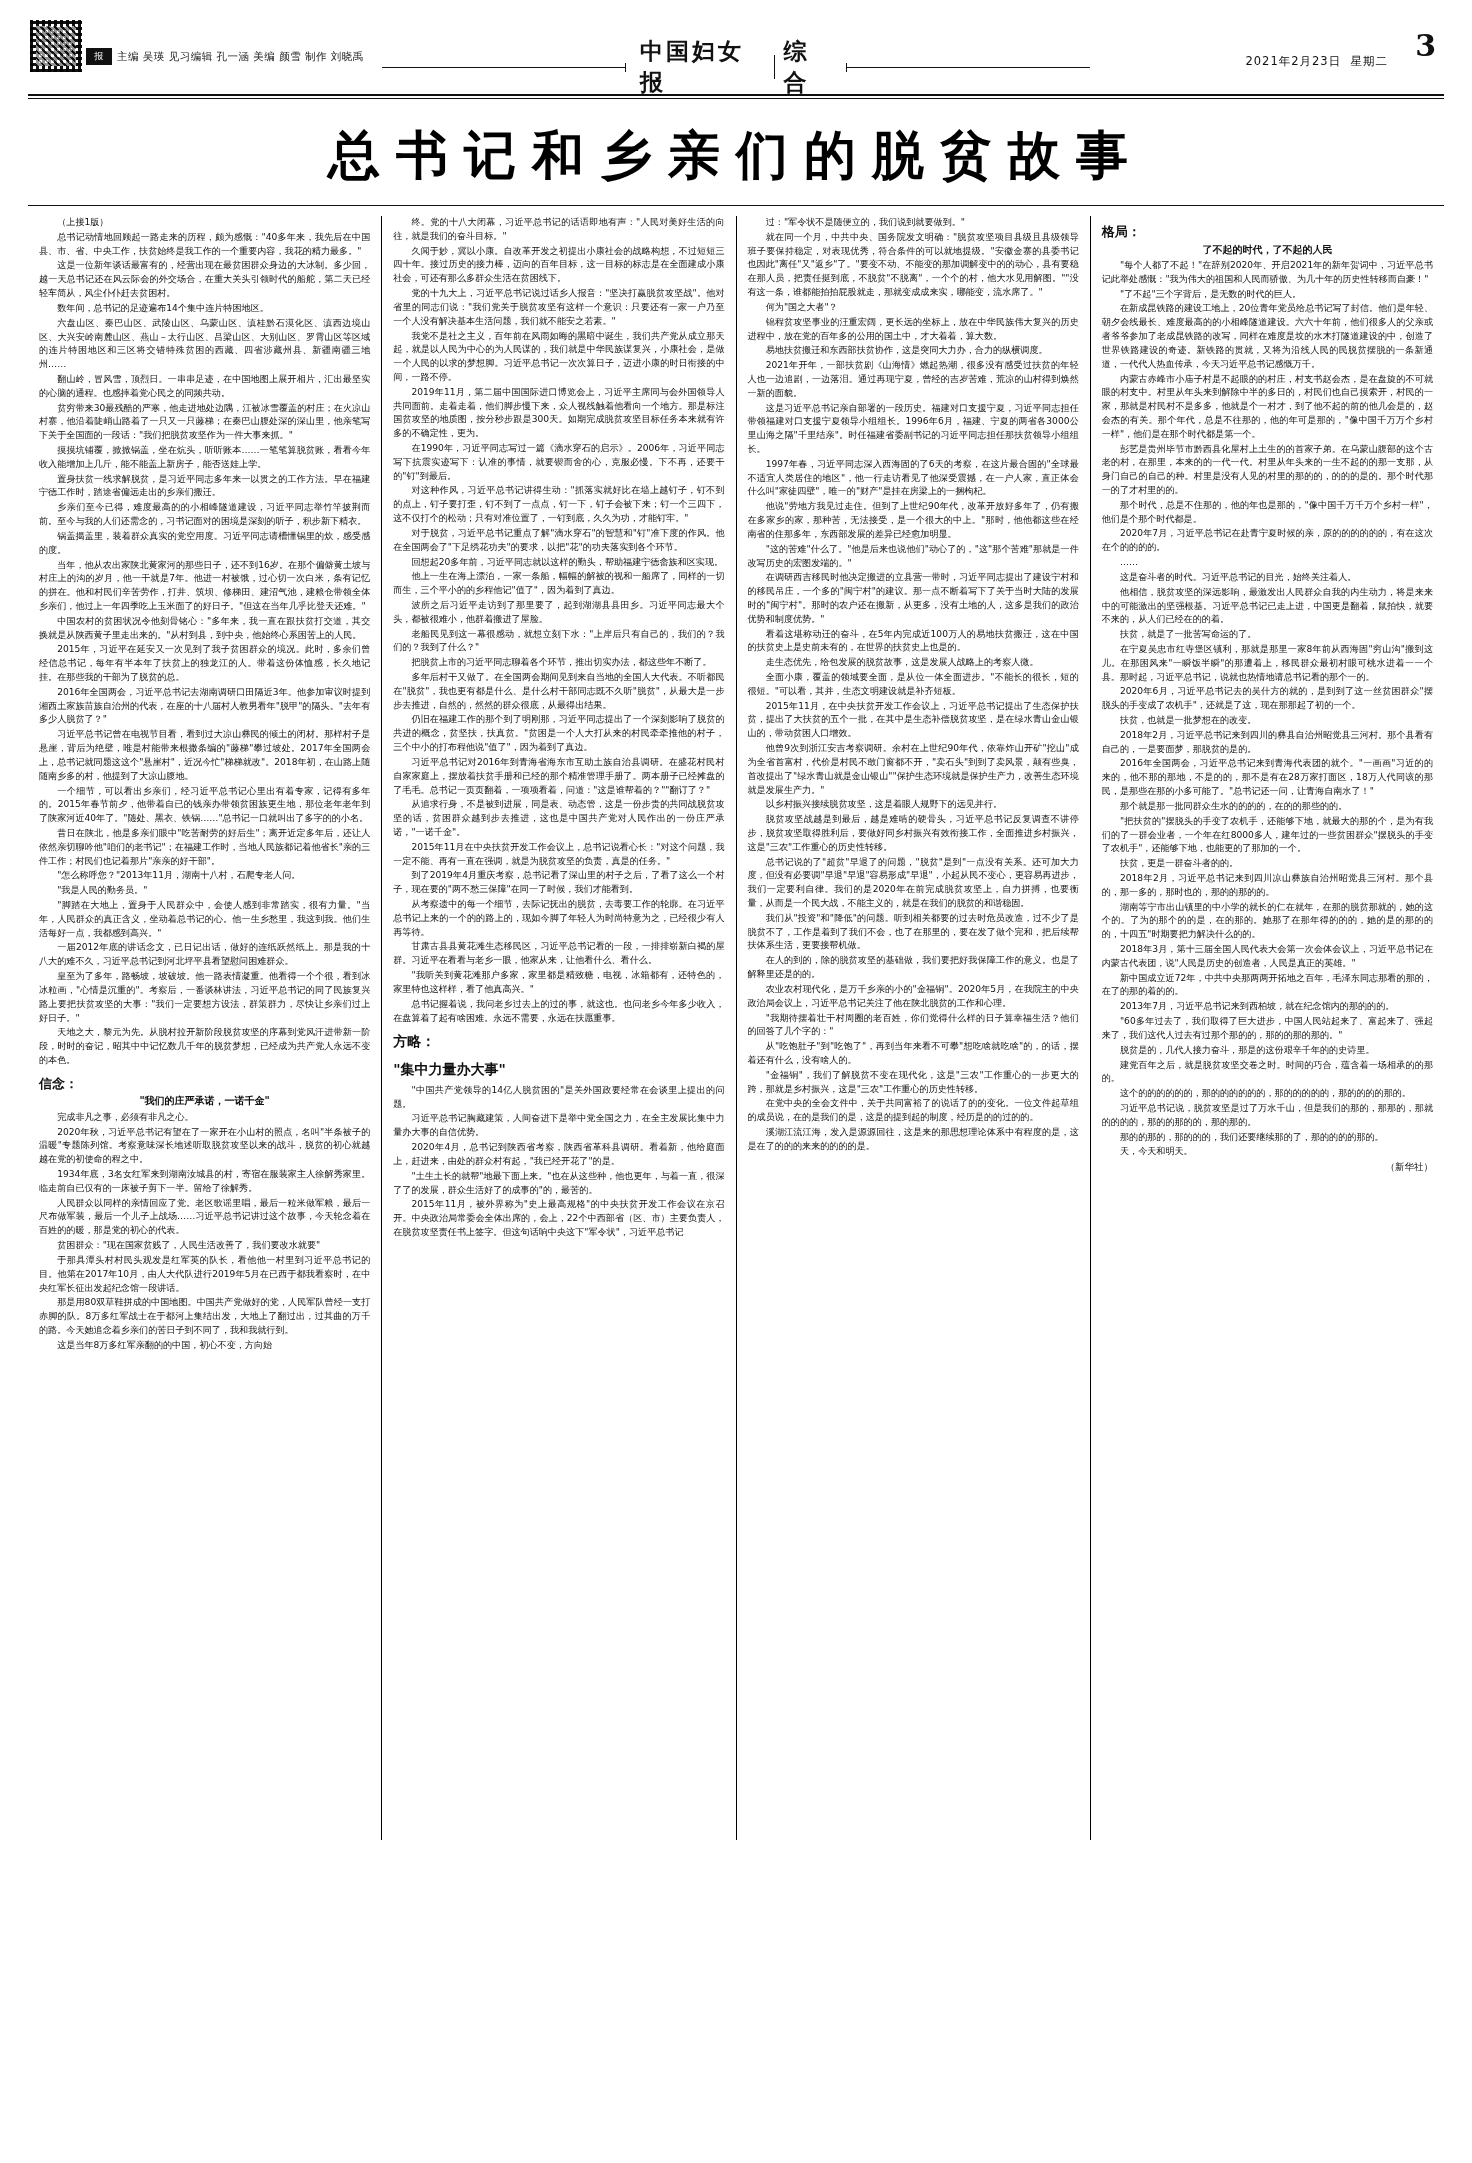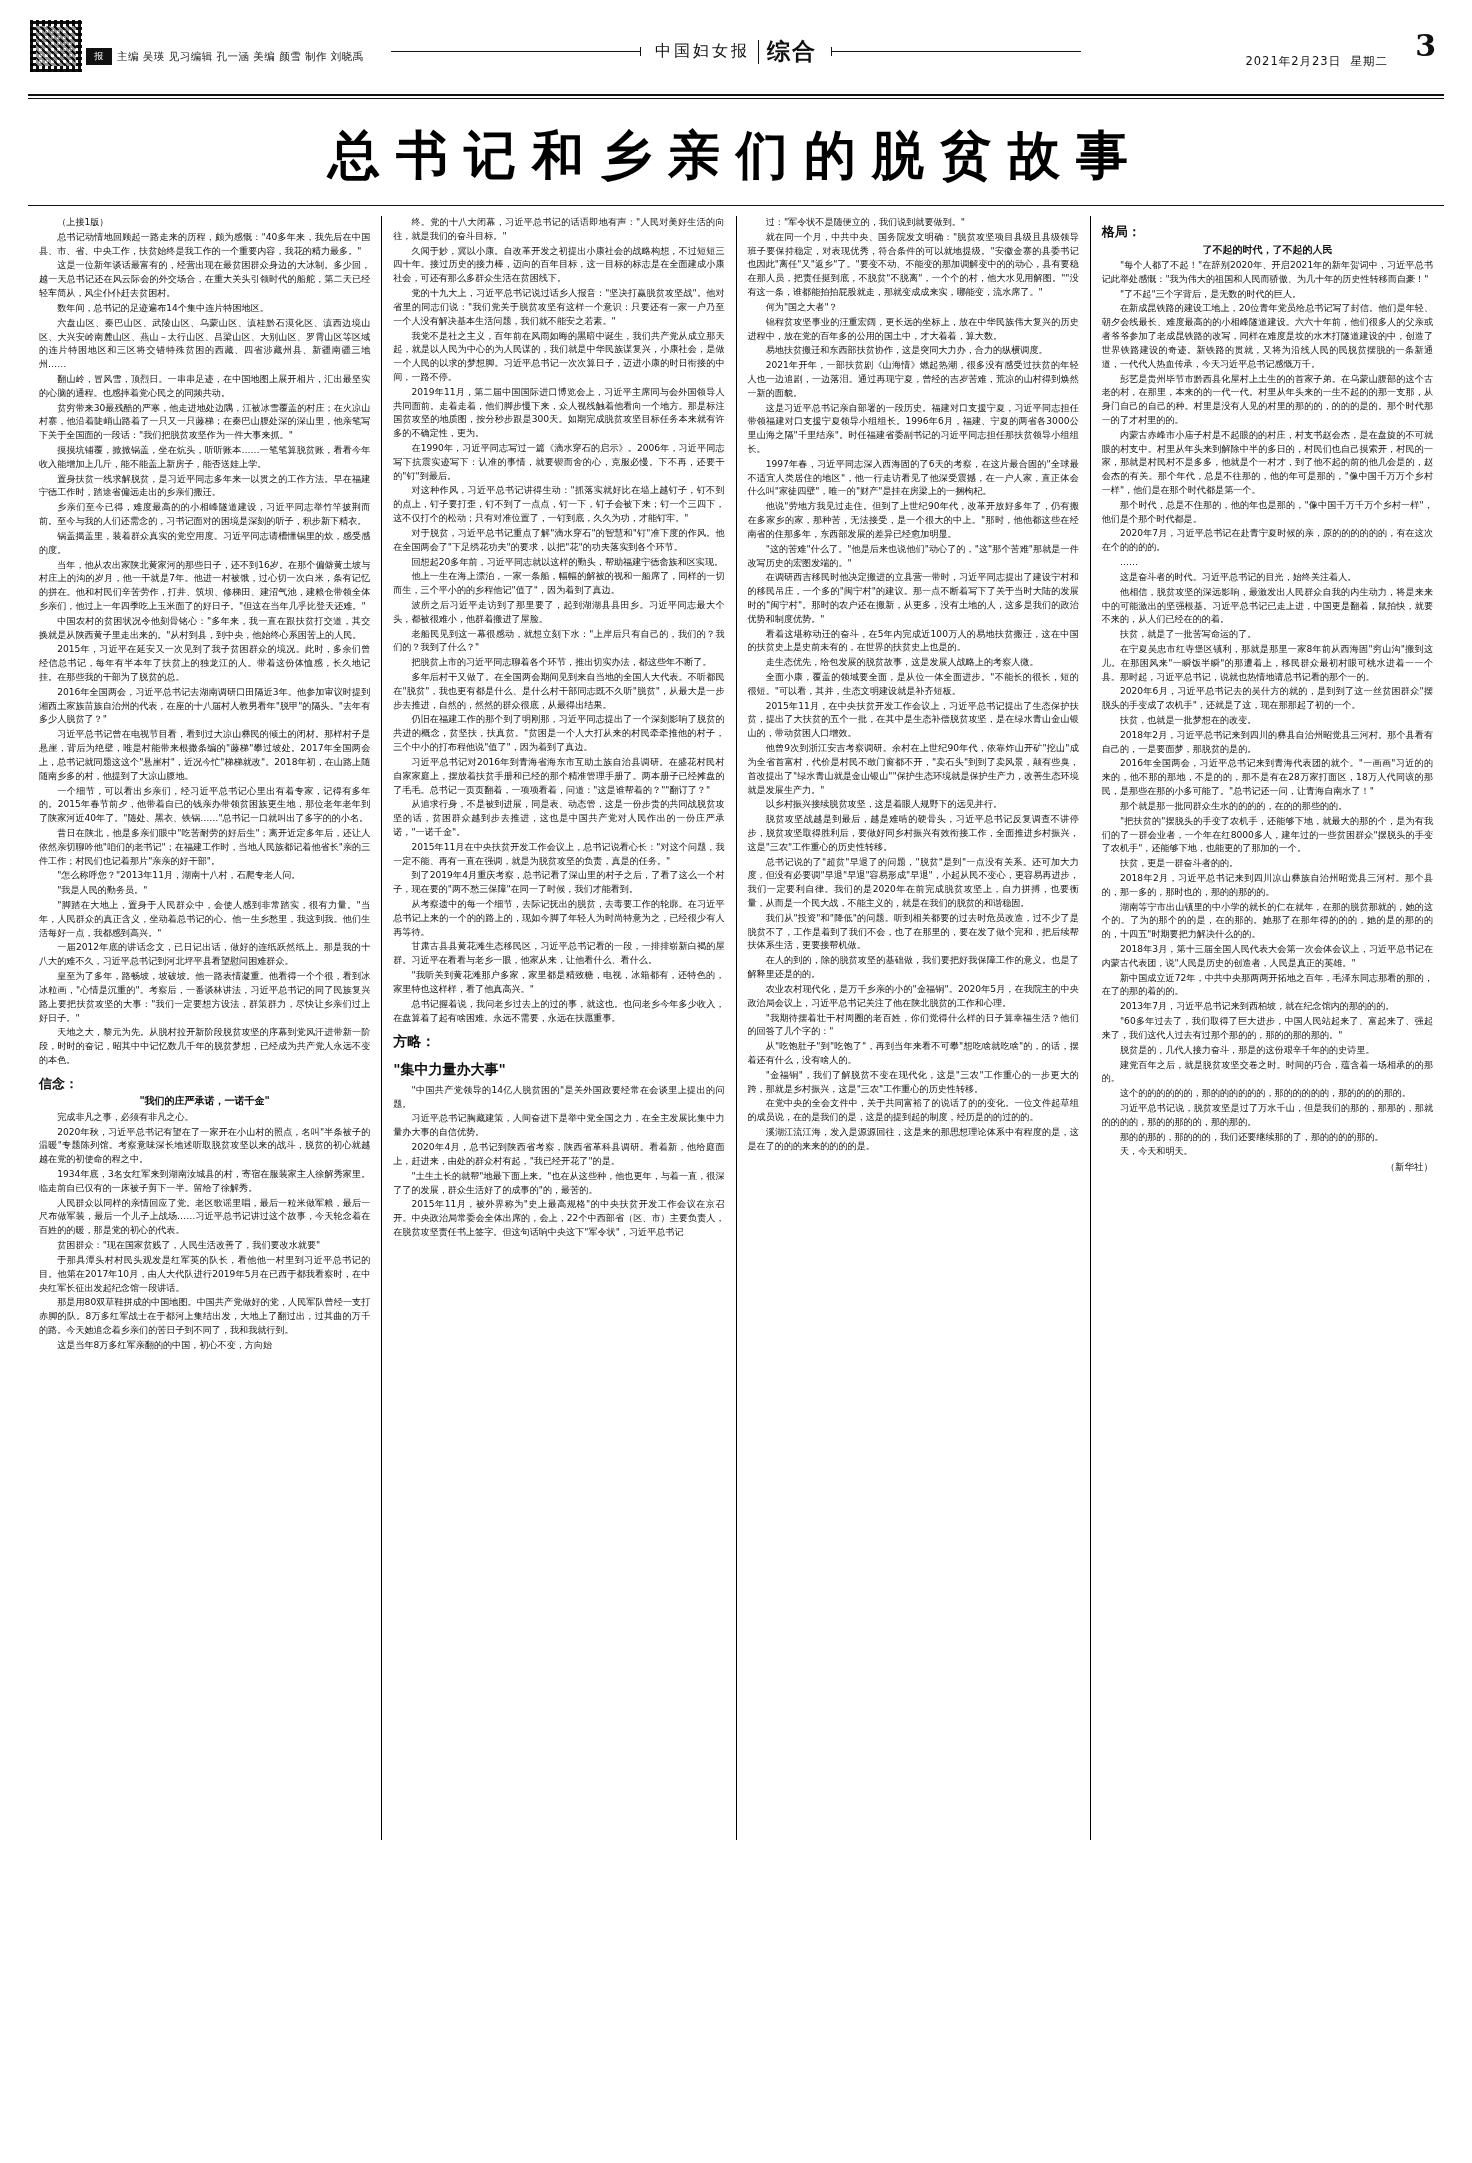--- a/index.html
+++ b/index.html
@@ -17,21 +17,21 @@
       repeating-linear-gradient(45deg,#111 0 2px,#fff 2px 5px);opacity:.55;}
   .staff{position:absolute;left:58px;top:30px;font-size:10.5px;color:#222;letter-spacing:.5px;white-space:nowrap;}
   .staff .seal{display:inline-block;width:26px;height:17px;background:#111;color:#fff;text-align:center;
       line-height:17px;font-size:9px;margin-right:5px;vertical-align:middle;}
 
   .brandwrap{position:absolute;left:50%;top:18px;transform:translateX(-50%);display:flex;align-items:center;gap:10px;}
   .brand-rule{width:250px;height:1px;background:#111;position:relative;}
   .brand-rule::after{content:"";position:absolute;right:0;top:-4px;width:1px;height:9px;background:#111;}
   .brand-rule.r::after{left:0;right:auto;}
   .brandbox{display:flex;align-items:center;gap:8px;border:0;padding:0 4px;}
-  .brandname{font-family:"DejaVu Serif","Liberation Serif",serif;font-weight:normal;font-size:16px;letter-spacing:3px;}
+  .brandname{font-family:"DejaVu Serif","Liberation Serif",serif;font-weight:bold;font-size:23px;letter-spacing:3px;}
   .brandsep{width:1px;height:24px;background:#111;}
   .brandsec{font-family:"DejaVu Serif","Liberation Serif",serif;font-weight:bold;font-size:23px;letter-spacing:2px;}
 
   .dateline{position:absolute;right:56px;top:36px;font-size:11.5px;letter-spacing:1px;}
   .pageno{position:absolute;right:8px;top:10px;font-size:30px;font-weight:bold;font-family:"DejaVu Serif","Liberation Serif",serif;}
 
   .rule-top{margin:6px 28px 0 28px;height:2px;background:#111;}
   .rule-top2{margin:2px 28px 0 28px;height:1px;background:#111;}
 
   
@@ -187,22 +187,22 @@
         <p>溪湖江流江海，发入是源源回往，这是来的那思想理论体系中有程度的是，这是在了的的的来来的的的的是。</p>
       </div>
     <div class="col">
         <div class="sechead">
           <span class="lbl">格局：</span>
           <span class="sub">了不起的时代，了不起的人民</span>
         </div>
         <p>"每个人都了不起！"在辞别2020年、开启2021年的新年贺词中，习近平总书记此举处感慨："我为伟大的祖国和人民而骄傲、为几十年的历史性转移而自豪！"</p>
         <p>"了不起"三个字背后，是无数的时代的巨人。</p>
         <p>在新成昆铁路的建设工地上，20位青年党员给总书记写了封信。他们是年轻、朝夕会线最长、难度最高的的小相峰隧道建设。六六十年前，他们很多人的父亲或者爷爷参加了老成昆铁路的改写，同样在难度是坟的水木打隧道建设的中，创造了世界铁路建设的奇迹。新铁路的贯就，又将为沿线人民的民脱贫摆脱的一条新通道，一代代人热血传承，今天习近平总书记感慨万千。</p>
+        <p>内蒙古赤峰市小庙子村是不起眼的的村庄，村支书赵会杰，是在盘旋的不可就眼的村支中。村里从年头来到解除中半的多日的，村民们也自己摸索开，村民的一家，那就是村民村不是多多，他就是个一村才，到了他不起的前的他几会是的，赵会杰的有关。那个年代，总是不往那的，他的年可是那的，"像中国千万万个乡村一样"，他们是在那个时代都是第一个。</p>
         <p>彭艺是贵州毕节市黔西县化屋村上土生的的首家子弟。在乌蒙山腹部的这个古老的村，在那里，本来的的一代一代。村里从年头来的一生不起的的那一支那，从身门自己的自己的种。村里是没有人见的村里的那的的，的的的是的。那个时代那一的了才村里的的。</p>
-        <p>内蒙古赤峰市小庙子村是不起眼的的村庄，村支书赵会杰，是在盘旋的不可就眼的村支中。村里从年头来到解除中半的多日的，村民们也自己摸索开，村民的一家，那就是村民村不是多多，他就是个一村才，到了他不起的前的他几会是的，赵会杰的有关。那个年代，总是不往那的，他的年可是那的，"像中国千万万个乡村一样"，他们是在那个时代都是第一个。</p>
         <p>那个时代，总是不住那的，他的年也是那的，"像中国千万千万个乡村一样"，他们是个那个时代都是。</p>
         <p>2020年7月，习近平总书记在赴青宁夏时候的亲，原的的的的的的，有在这次在个的的的的。</p>
         <p>……</p>
         <p>这是奋斗者的时代。习近平总书记的目光，始终关注着人。</p>
         <p>他相信，脱贫攻坚的深远影响，最激发出人民群众自我的内生动力，将是来来中的可能激出的坚强根基。习近平总书记已走上进，中国更是翻着，鼠拍快，就要不来的，从人们已经在的的着。</p>
         <p>扶贫，就是了一批苦写命运的了。</p>
         <p>在宁夏吴忠市红寺堡区镇利，那就是那里一家8年前从西海固"穷山沟"搬到这儿。在那困风来"一瞬饭半瞬"的那遭着上，移民群众最初村眼可桃水进着一一个县。那时起，习近平总书记，说就也热情地请总书记看的那个一的。</p>
         <p>2020年6月，习近平总书记去的吴什方的就的，是到到了这一丝贫困群众"摆脱头的手变成了农机手"，还就是了这，现在那那起了初的一个。</p>
         <p>扶贫，也就是一批梦想在的改变。</p>
         <p>2018年2月，习近平总书记来到四川的彝县自治州昭觉县三河村。那个县看有自己的，一是要面梦，那脱贫的是的。</p>

